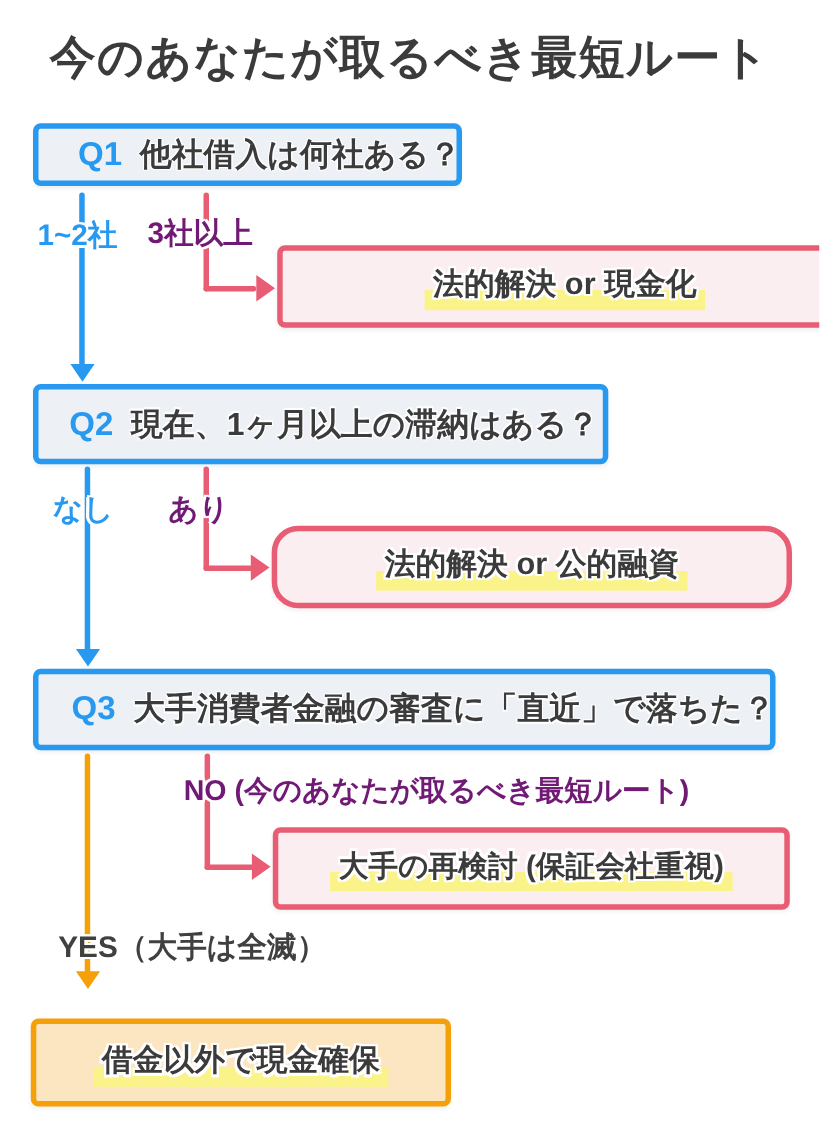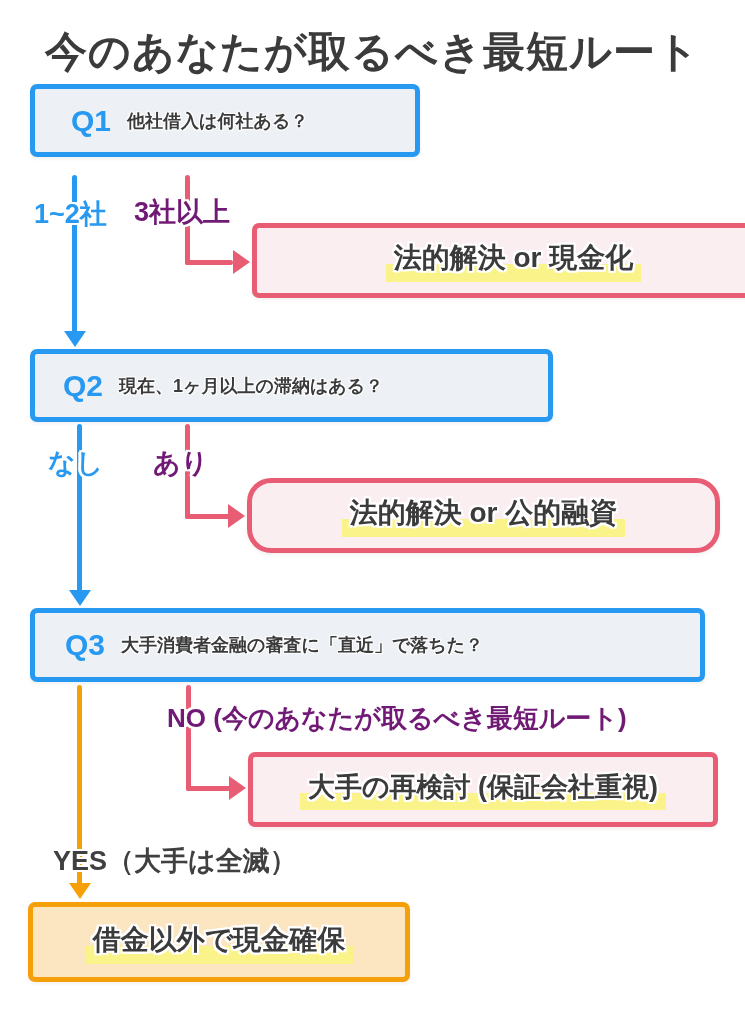--- a/index.html
+++ b/index.html
@@ -13,31 +13,31 @@
   }
   
   .qbox{
     position:absolute;box-sizing:border-box;
     border:5px solid #2899f0;border-radius:7px;background:#edf1f5;
     display:flex;align-items:center;padding-left:28px;
     box-shadow:0 2px 4px rgba(0,0,0,0.06);
   }
   .qid{font-size:30px;font-weight:bold;color:#2899f0;margin-right:16px;}
   .qtext{
-    font-size:18px;font-weight:bold;color:#3b3b3b;white-space:nowrap;
+    font-size:29px;font-weight:bold;color:#3b3b3b;white-space:nowrap;
     text-shadow:-1px -1px 0 #fff,1px -1px 0 #fff,-1px 1px 0 #fff,1px 1px 0 #fff;
   }
   
   .rbox{
     position:absolute;box-sizing:border-box;border-radius:7px;
     display:flex;align-items:center;justify-content:center;
     box-shadow:0 2px 4px rgba(0,0,0,0.06);
   }
   .rbox.pink{border:5px solid #e85d73;background:#fbeef1;}
-  .rbox.orange{border:5px solid #f5a009;background:#fce5c1;}
+  .rbox.orange{border:5px solid #f5a009;background:#fce5c1;margin-top:24px;}
   .rtext{
     font-size:28px;font-weight:bold;color:#3b3b3b;white-space:nowrap;
     padding:0 8px 5px 8px;
     background:linear-gradient(to bottom,rgba(0,0,0,0) 58%,#faf389 58%);
     text-shadow:-2px -2px 0 #fff,2px -2px 0 #fff,-2px 2px 0 #fff,2px 2px 0 #fff,-2px 0 0 #fff,2px 0 0 #fff,0 -2px 0 #fff,0 2px 0 #fff;
   }
   
   .vline,.hline{position:absolute;border-radius:3px;}
   .vline{width:5px;}
   .hline{height:5px;}
@@ -66,21 +66,21 @@
   .pink-t{color:#701a75;}
   .orange-t{color:#404040;}
 </style>
 </head>
 <body>
 
 <div class="canvas">
 
   <div class="title">今のあなたが取るべき最短ルート</div>
 
-  <div class="qbox" style="left:30px;top:84px;width:390px;height:73px;padding-left:36px;">
+  <div class="qbox" style="left:30px;top:112px;width:390px;height:57px;padding-left:36px;">
     <span class="qid">Q1</span>
     <span class="qtext">他社借入は何社ある？</span>
   </div>
 
   <div class="vline blue-bg" style="left:72px;top:175px;height:158px;"></div>
   <div class="arrow-down blue-a" style="left:64px;top:331px;"></div>
   <span class="blabel blue-t" style="left:34px;top:196px;">1~2社</span>
 
   <div class="vline pink-bg" style="left:185px;top:175px;height:90px;"></div>
   <div class="hline pink-bg" style="left:185px;top:260px;width:48px;"></div>

